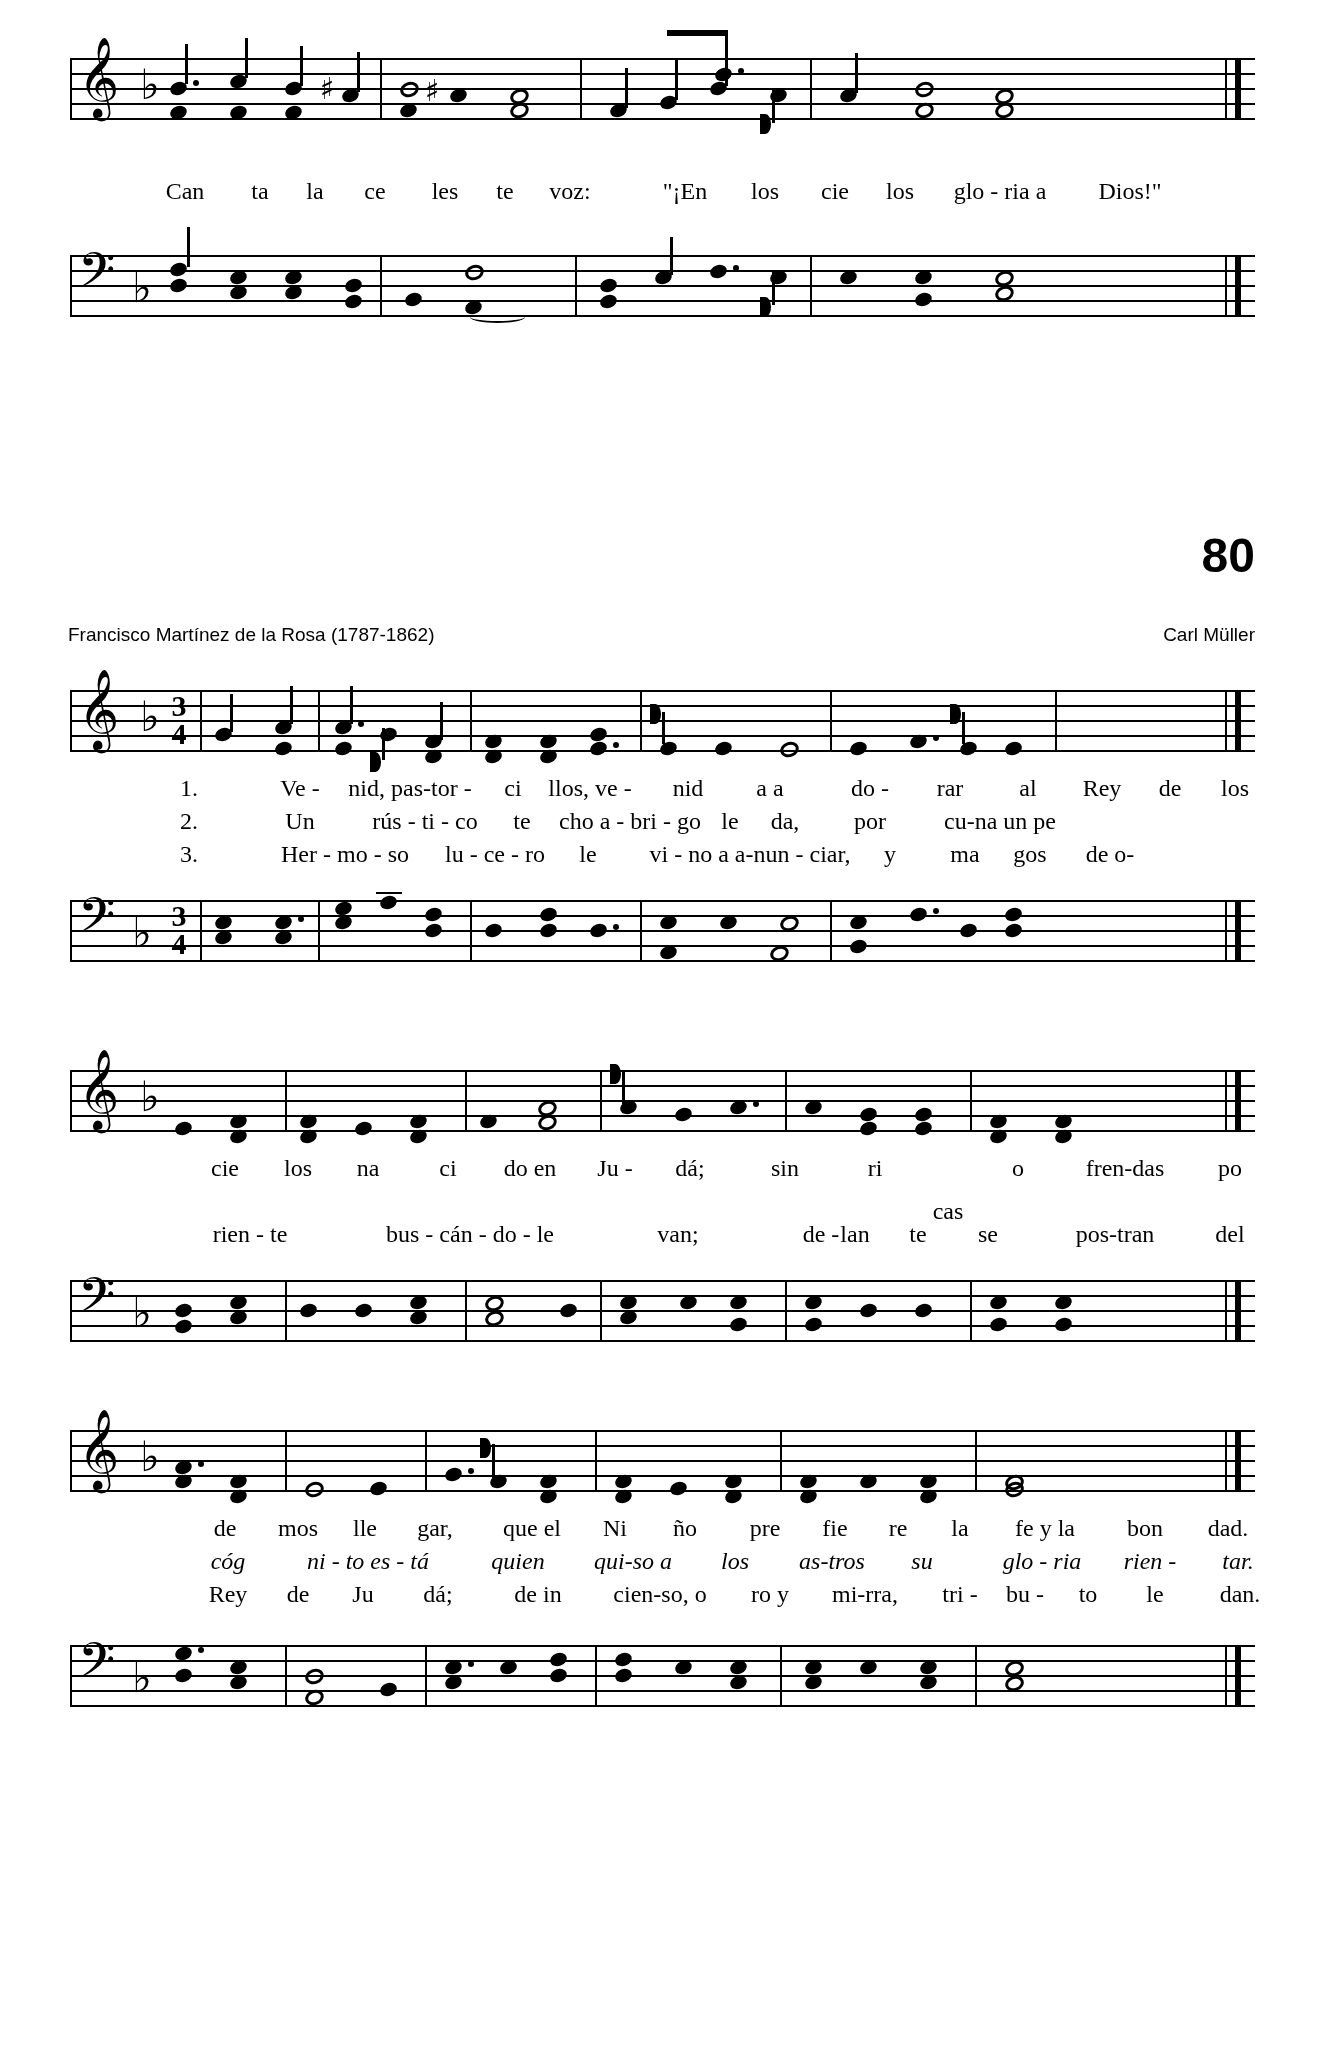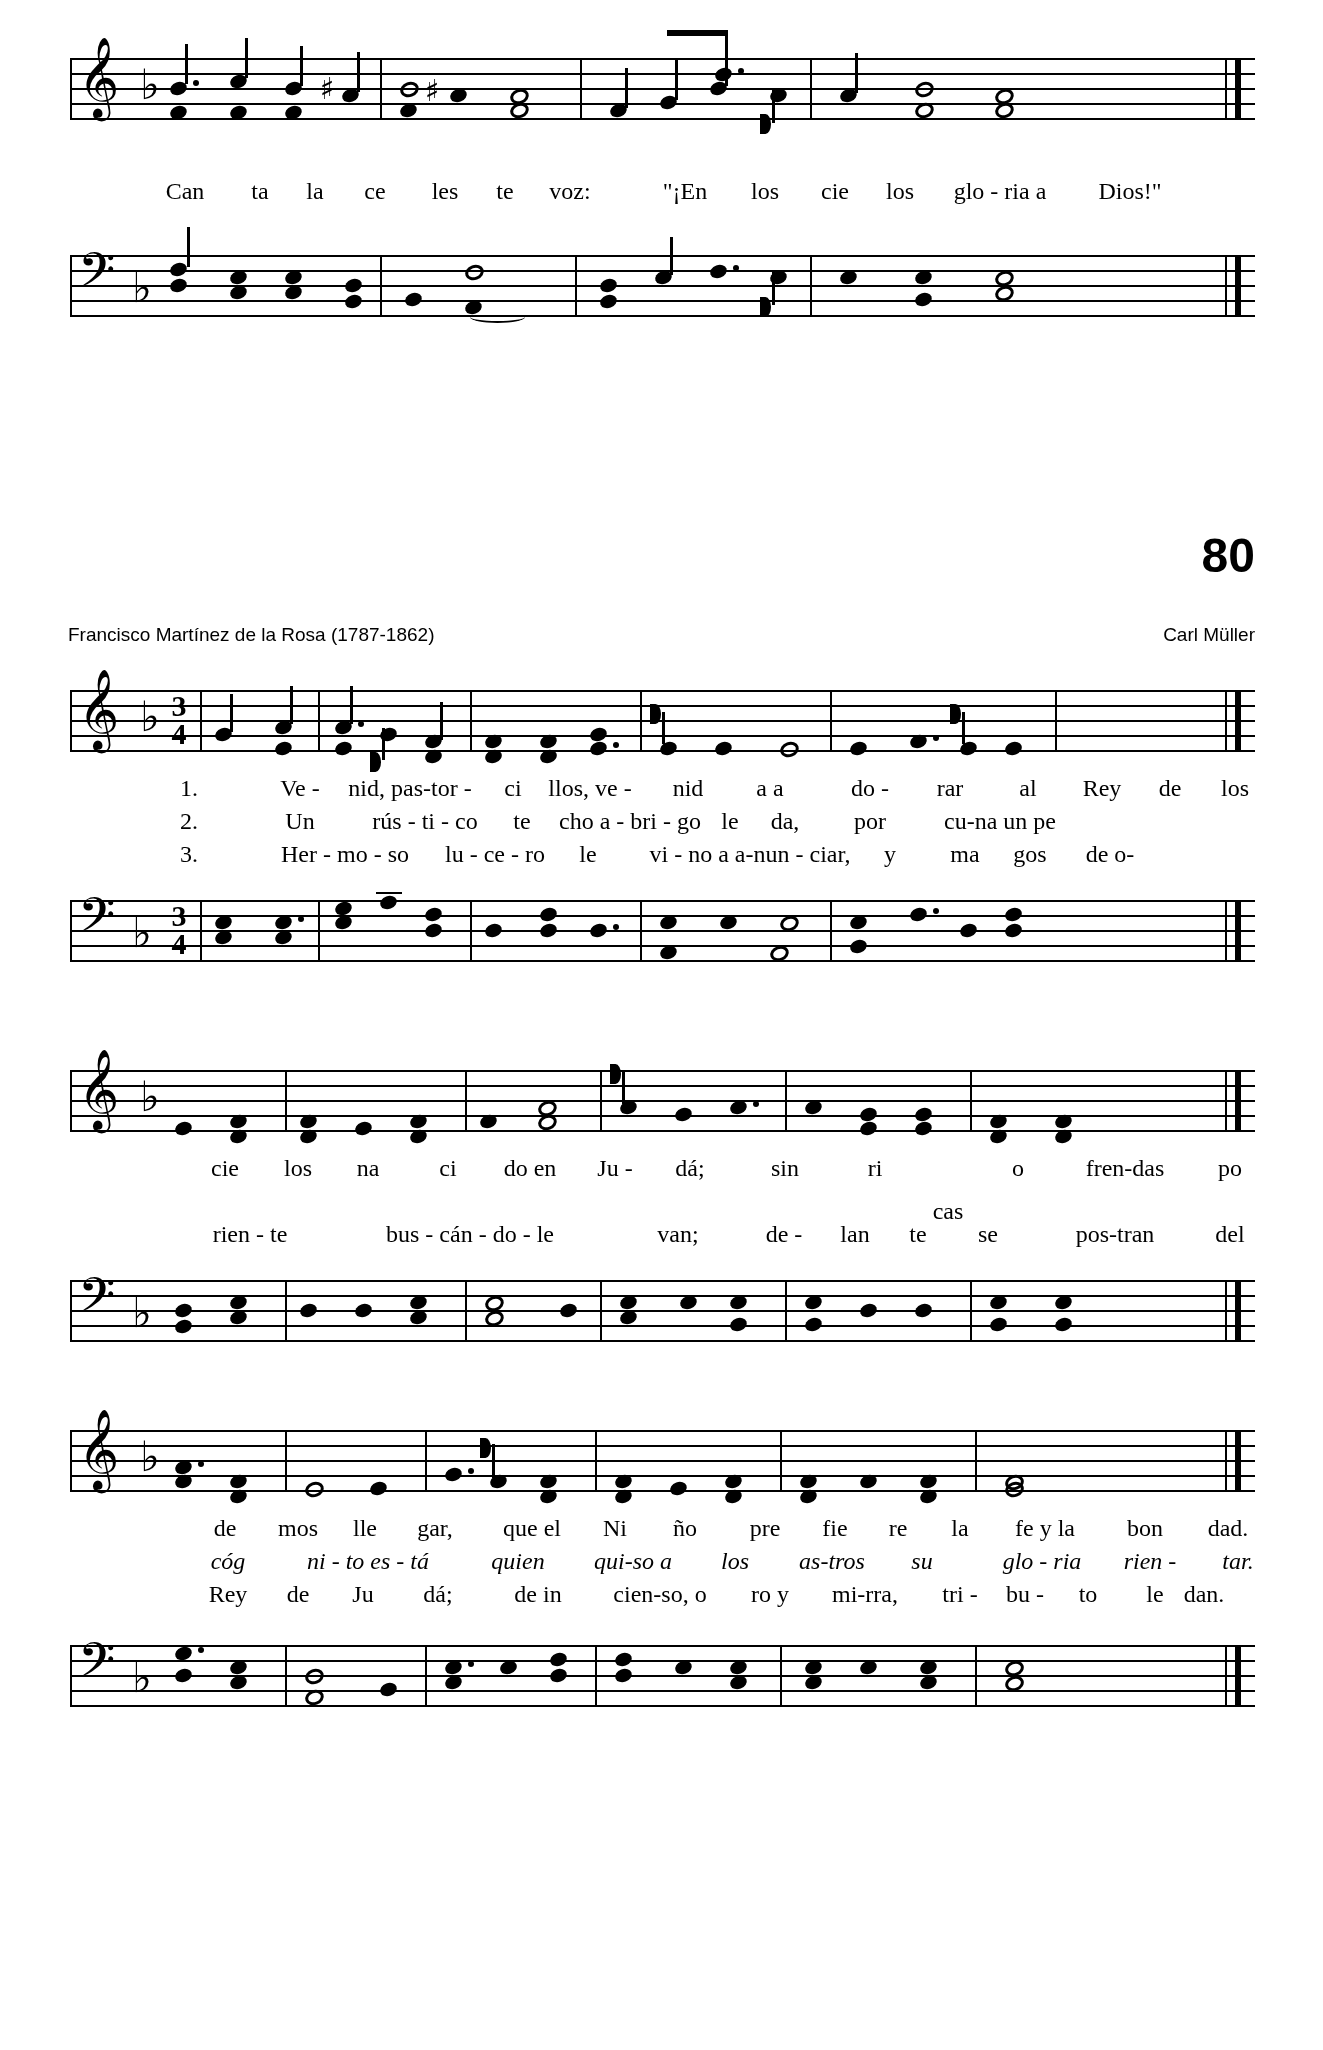--- a/index.html
+++ b/index.html
@@ -588,21 +588,21 @@
     <span class="w" style="left:948px;">o</span>
     <span class="w" style="left:1055px;">fren-das</span>
     <span class="w" style="left:1160px;">po</span>
   </div>
 
 
   <div class="lyricrow" style="top:1221px;">
     <span class="w" style="left:180px;">rien - te</span>
     <span class="w" style="left:400px;">bus - cán - do - le</span>
     <span class="w" style="left:608px;">van;</span>
-    <span class="w" style="left:714px;">de -</span>
+    <span class="w" style="left:751px;">de -</span>
     <span class="w" style="left:785px;">lan</span>
     <span class="w" style="left:848px;">te</span>
     <span class="w" style="left:918px;">se</span>
     <span class="w" style="left:1045px;">pos-tran</span>
     <span class="w" style="left:1160px;">del</span>
   </div>
 
   <div class="system" style="top:1280px;">
     <div class="staff">
       <div class="line l1"></div>
@@ -743,21 +743,21 @@
     <span class="w" style="left:293px;">Ju</span>
     <span class="w" style="left:368px;">dá;</span>
     <span class="w" style="left:468px;">de in</span>
     <span class="w" style="left:590px;">cien-so, o</span>
     <span class="w" style="left:700px;">ro y</span>
     <span class="w" style="left:795px;">mi-rra,</span>
     <span class="w" style="left:890px;">tri -</span>
     <span class="w" style="left:955px;">bu -</span>
     <span class="w" style="left:1018px;">to</span>
     <span class="w" style="left:1085px;">le</span>
-    <span class="w" style="left:1134px;">dan.</span>
+    <span class="w" style="left:1170px;">dan.</span>
   </div>
 
   <div class="system" style="top:1645px;">
     <div class="staff">
       <div class="line l1"></div>
       <div class="line l2"></div>
       <div class="line l3"></div>
       <div class="line l4"></div>
       <div class="line l5"></div>
       <div class="barline" style="left:0px;"></div>

